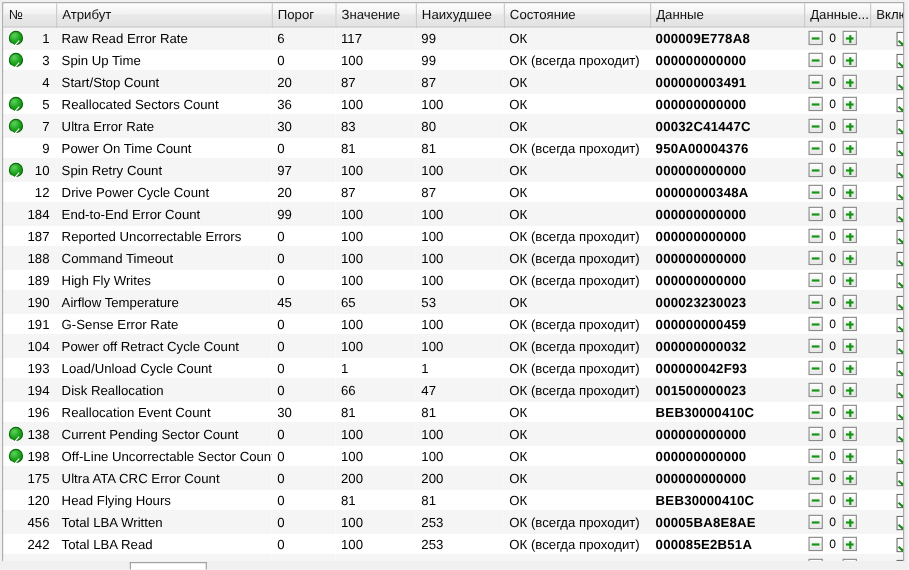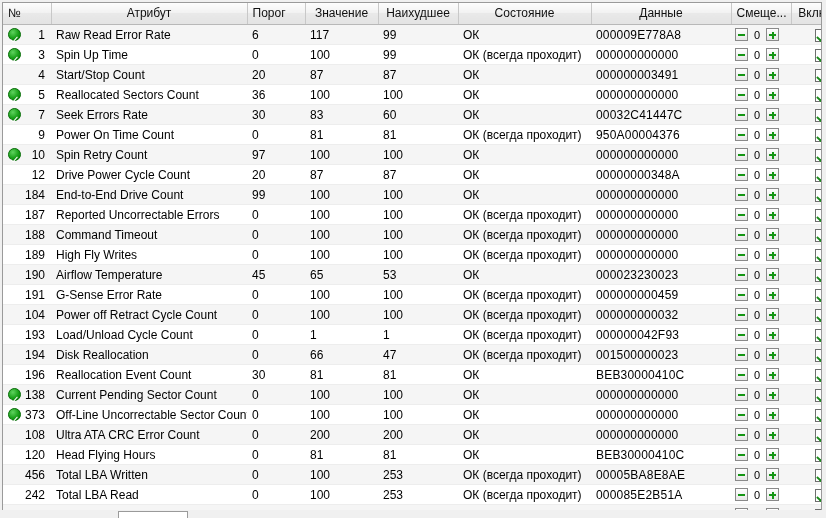--- a/index.html
+++ b/index.html
@@ -32,21 +32,21 @@
     width: 818px;
     font-size: 12px;
     color: #000;
   }
   table.smart thead th {
     background: linear-gradient(to bottom, #fdfdfd 0%, #f2f2f2 45%, #e9e9e9 50%, #e3e3e3 100%);
     border-right: 1px solid #c8c8c8;
     border-bottom: 1px solid #b8b8b8;
     font-weight: normal;
     font-size: 12px;
-    text-align: center;
+    text-align: left;
     padding: 3px 5px 4px 5px;
     height: 16px;
     color: #111;
     white-space: nowrap;
     overflow: hidden;
     box-sizing: border-box;
   }
   table.smart thead th.num { text-align: left; }
   table.smart tbody td {
     border-bottom: 1px solid #ededed;
@@ -103,21 +103,21 @@
     border-width: 0 1.6px 1.6px 0;
     transform: rotate(42deg);
   }
   .ok-dot.hidden { visibility: hidden; }
   .id-num {
     min-width: 20px;
     text-align: right;
     font-size: 12px;
   }
   .num { text-align: right; }
-  .data-cell { font-weight: normal; letter-spacing: 0.2px; }
+  .data-cell { font-weight: bold; letter-spacing: 0.2px; }
 
   
   .offset-cell { padding: 0 !important; }
   .spinner {
     display: flex;
     align-items: center;
     gap: 3px;
     height: 17px;
     padding-left: 4px;
   }
@@ -208,21 +208,21 @@
       </colgroup>
       <thead>
         <tr>
           <th class="num">№</th>
           <th>Атрибут</th>
           <th class="num">Порог</th>
           <th>Значение</th>
           <th>Наихудшее</th>
           <th>Состояние</th>
           <th>Данные</th>
-          <th>Смеще...</th>
+          <th>Данные...</th>
           <th>Включ...</th>
         </tr>
       </thead>
       <tbody id="tbody">
           <tr class="alt">
             <td class="id-cell">
               <div class="id-wrap">
                 <span class="ok-dot"></span>
                 <span class="id-num">1</span>
               </div>
@@ -308,24 +308,24 @@
             </td>
             <td class="chk-cell"><span class="chk"></span></td>
           </tr>
           <tr class="alt">
             <td class="id-cell">
               <div class="id-wrap">
                 <span class="ok-dot"></span>
                 <span class="id-num">7</span>
               </div>
             </td>
-            <td>Seek Errors Rate</td>
+            <td>Ultra Error Rate</td>
             <td>30</td>
             <td>83</td>
-            <td>60</td>
+            <td>80</td>
             <td>ОК</td>
             <td class="data-cell">00032C41447C</td>
             <td class="offset-cell">
               <div class="spinner">
                 <span class="sp-btn minus"></span>
                 <span class="sp-val">0</span>
                 <span class="sp-btn plus"></span>
               </div>
             </td>
             <td class="chk-cell"><span class="chk"></span></td>
@@ -396,21 +396,21 @@
             </td>
             <td class="chk-cell"><span class="chk"></span></td>
           </tr>
           <tr class="alt">
             <td class="id-cell">
               <div class="id-wrap">
                 <span class="ok-dot hidden"></span>
                 <span class="id-num">184</span>
               </div>
             </td>
-            <td>End-to-End Drive Count</td>
+            <td>End-to-End Error Count</td>
             <td>99</td>
             <td>100</td>
             <td>100</td>
             <td>ОК</td>
             <td class="data-cell">000000000000</td>
             <td class="offset-cell">
               <div class="spinner">
                 <span class="sp-btn minus"></span>
                 <span class="sp-val">0</span>
                 <span class="sp-btn plus"></span>
@@ -635,21 +635,21 @@
                 <span class="sp-val">0</span>
                 <span class="sp-btn plus"></span>
               </div>
             </td>
             <td class="chk-cell"><span class="chk"></span></td>
           </tr>
           <tr class="plain">
             <td class="id-cell">
               <div class="id-wrap">
                 <span class="ok-dot"></span>
-                <span class="id-num">373</span>
+                <span class="id-num">198</span>
               </div>
             </td>
             <td>Off-Line Uncorrectable Sector Count</td>
             <td>0</td>
             <td>100</td>
             <td>100</td>
             <td>ОК</td>
             <td class="data-cell">000000000000</td>
             <td class="offset-cell">
               <div class="spinner">
@@ -657,21 +657,21 @@
                 <span class="sp-val">0</span>
                 <span class="sp-btn plus"></span>
               </div>
             </td>
             <td class="chk-cell"><span class="chk"></span></td>
           </tr>
           <tr class="alt">
             <td class="id-cell">
               <div class="id-wrap">
                 <span class="ok-dot hidden"></span>
-                <span class="id-num">108</span>
+                <span class="id-num">175</span>
               </div>
             </td>
             <td>Ultra ATA CRC Error Count</td>
             <td>0</td>
             <td>200</td>
             <td>200</td>
             <td>ОК</td>
             <td class="data-cell">000000000000</td>
             <td class="offset-cell">
               <div class="spinner">

